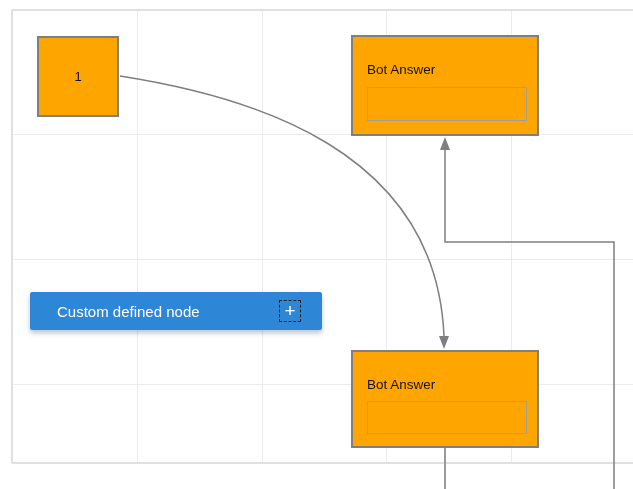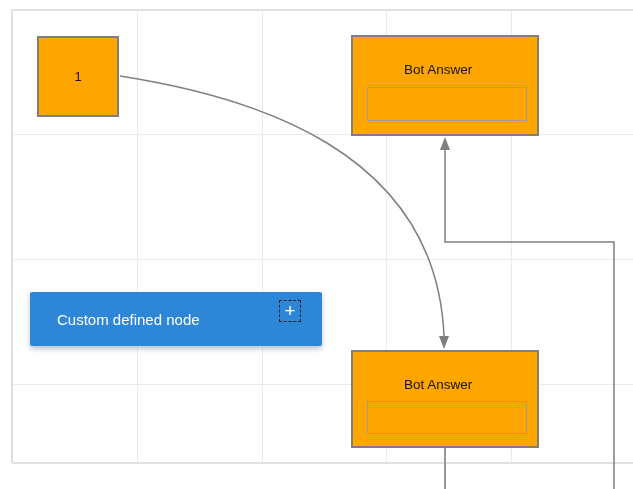--- a/index.html
+++ b/index.html
@@ -43,36 +43,35 @@
   }
   .bot-node-top { top: 35px; height: 101px; }
   .bot-node-bottom { top: 350px; height: 98px; }
 
   .bot-title {
     position: absolute;
     left: 14px; top: 25px;
     font-size: 13.5px;
     color: #141414;
     white-space: nowrap;
-    margin-left: 37px;
   }
 
   .bot-input {
     position: absolute;
     left: 14px; top: 50px;
     width: 160px; height: 34px;
     border: 1px solid #9e9e9e;
     background: transparent;
   }
   .bot-node-bottom .bot-input { top: 49px; height: 33px; }
 
   .custom-node {
     position: absolute;
     left: 30px; top: 292px;
-    width: 292px; height: 54px;
+    width: 292px; height: 38px;
     background: #2E87D6;
     border-radius: 2px;
     box-shadow: 0 3px 5px rgba(60,90,120,0.35);
     display: flex;
     align-items: center;
   }
 
   .custom-node-label {
     color: #ffffff;
     font-size: 15px;

